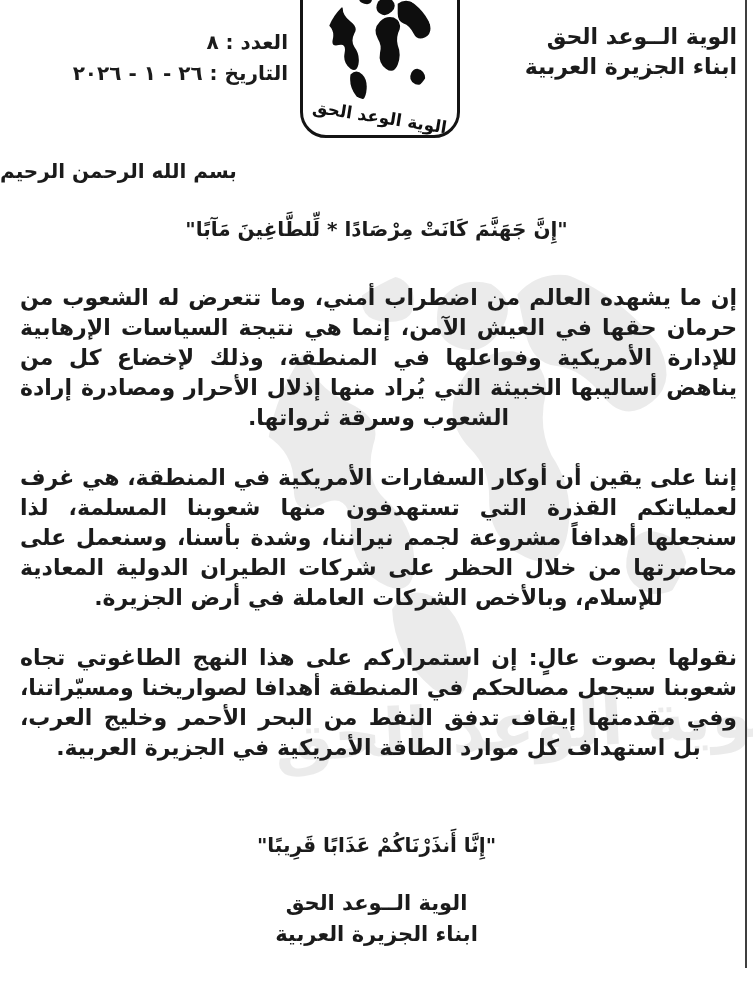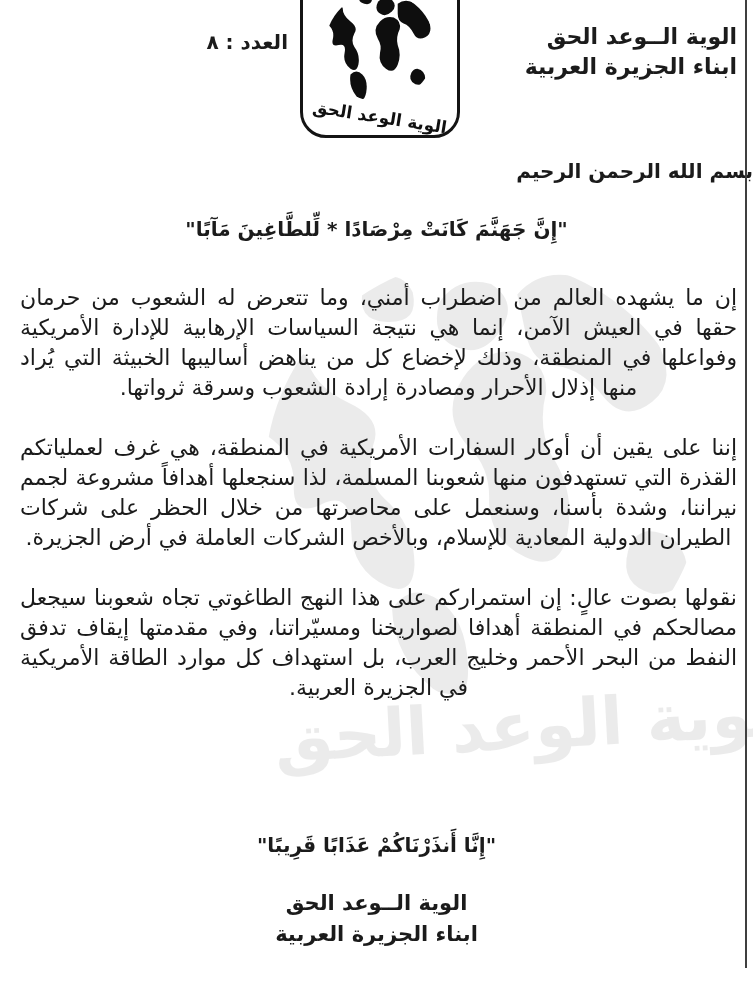--- a/index.html
+++ b/index.html
@@ -41,35 +41,35 @@
   .org-block{
     position:absolute;top:22px;right:16px;z-index:2;
     font-size:22px;font-weight:bold;line-height:30px;text-align:right;
   }
   .meta-block{
     position:absolute;top:27px;left:16px;width:272px;z-index:2;
     font-size:20px;font-weight:bold;line-height:31px;
   }
 
   .basmala{
-    position:absolute;top:159px;left:0;width:100%;text-align:right;z-index:2;
+    position:absolute;top:159px;left:0;width:100%;text-align:left;z-index:2;
     font-size:20px;font-weight:bold;
   }
   .quote-top{
     position:absolute;top:217px;left:0;width:100%;text-align:center;z-index:2;
     font-size:20px;font-weight:bold;
   }
 
   
   .content{
     position:absolute;top:283px;right:16px;left:20px;z-index:2;
   }
   .body-par{
     margin:0 0 30px 0;
-    font-size:22px;font-weight:normal;line-height:30px;
+    font-size:22px;font-weight:bold;line-height:30px;
     text-align:justify;text-align-last:center;
   }
 
   .quote-bottom{
     position:absolute;top:833px;left:0;width:100%;text-align:center;z-index:2;
     font-size:20px;font-weight:bold;
   }
   .signature{
     position:absolute;top:888px;left:0;width:100%;text-align:center;z-index:2;
     font-size:21px;font-weight:bold;line-height:31px;
@@ -122,20 +122,21 @@
     <span class="logo-callig">الوية الوعد الحق</span>
   </div>
 
   <div class="org-block">
     <div>الوية الــوعد الحق</div>
     <div>ابناء الجزيرة العربية</div>
   </div>
 
   <div class="meta-block">
     <div>العدد : ٨</div>
+    <div>التاريخ : ٢٦ - ١ - ٢٠٢٦</div>
   </div>
 
   <div class="basmala">بسم الله الرحمن الرحيم</div>
 
   <div class="quote-top">"إِنَّ جَهَنَّمَ كَانَتْ مِرْصَادًا * لِّلطَّاغِينَ مَآبًا"</div>
 
   <div class="content">
     <p class="body-par">إن ما يشهده العالم من اضطراب أمني، وما تتعرض له الشعوب من حرمان حقها في العيش الآمن، إنما هي نتيجة السياسات الإرهابية للإدارة الأمريكية وفواعلها في المنطقة، وذلك لإخضاع كل من يناهض أساليبها الخبيثة التي يُراد منها إذلال الأحرار ومصادرة إرادة الشعوب وسرقة ثرواتها.</p>
     <p class="body-par">إننا على يقين أن أوكار السفارات الأمريكية في المنطقة، هي غرف لعملياتكم القذرة التي تستهدفون منها شعوبنا المسلمة، لذا سنجعلها أهدافاً مشروعة لجمم نيراننا، وشدة بأسنا، وسنعمل على محاصرتها من خلال الحظر على شركات الطيران الدولية المعادية للإسلام، وبالأخص الشركات العاملة في أرض الجزيرة.</p>
     <p class="body-par">نقولها بصوت عالٍ: إن استمراركم على هذا النهج الطاغوتي تجاه شعوبنا سيجعل مصالحكم في المنطقة أهدافا لصواريخنا ومسيّراتنا، وفي مقدمتها إيقاف تدفق النفط من البحر الأحمر وخليج العرب، بل استهداف كل موارد الطاقة الأمريكية في الجزيرة العربية.</p>

